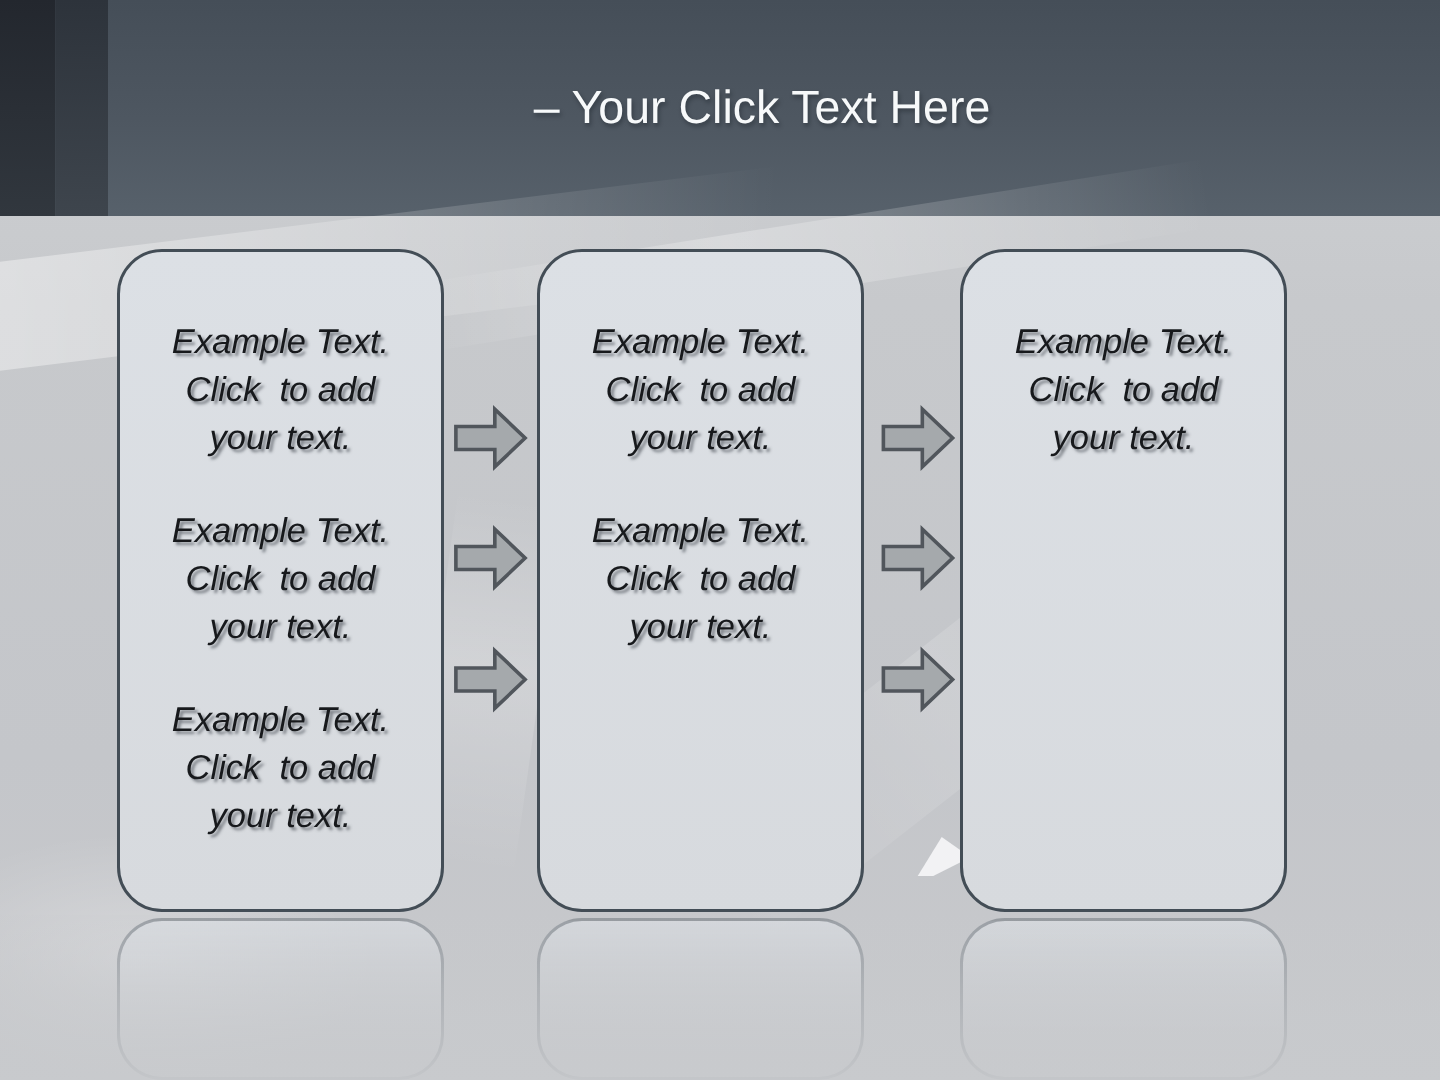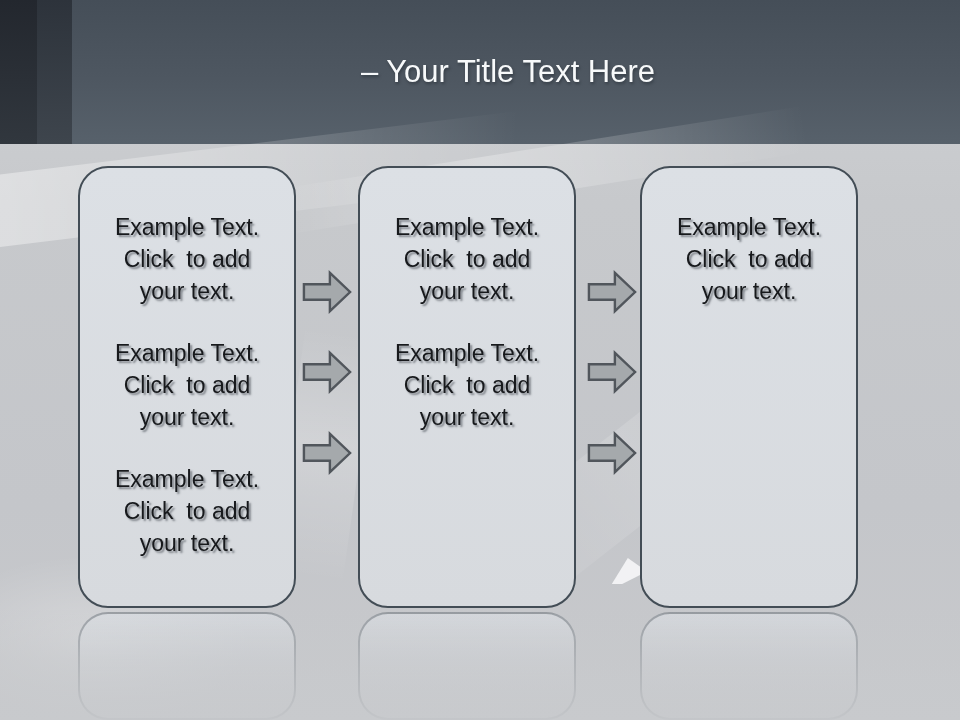--- a/index.html
+++ b/index.html
@@ -52,21 +52,21 @@
     border: 2.5px solid #434d56; border-radius: 30px;
     background: linear-gradient(180deg, #dce0e5 0%, #d7dade 100%);
   }
   .box-1 { left: 78px; }
   .box-2 { left: 358px; }
   .box-3 { left: 640px; }
   .box-content { padding: 43px 10px 0 10px; text-align: center; }
   .para { margin: 0 0 30px 0; }
   .line {
     display: block; white-space: pre;
-    font-size: 23px; line-height: 32px;
+    font-style: italic; font-size: 23px; line-height: 32px;
     color: #17191c;
     text-shadow: 2px 2px 2px rgba(108,113,120,0.85);
   }
 
   
   .arrow { position: absolute; z-index: 3; }
   .col-left  { left: 302px; }
   .col-right { left: 587px; }
   .row-1 { top: 269px; }
   .row-2 { top: 349px; }
@@ -87,21 +87,21 @@
   }
 </style>
 </head>
 <body>
 
 <div class="slide">
 
   <div class="header">
     <div class="edge-strip strip-1"></div>
     <div class="edge-strip strip-2"></div>
-    <div class="title"><span class="title-rest">– Your Title Text Here</span></div>
+    <div class="title"><span class="title-rest">– Your Click Text Here</span></div>
   </div>
 
   <div class="streak streak-1"></div>
   <div class="streak streak-2"></div>
   <div class="streak streak-3"></div>
   <div class="streak streak-4"></div>
   <div class="streak streak-wedge"></div>
   <div class="streak streak-haze"></div>
 
   <div class="reflection refl-1"></div>

